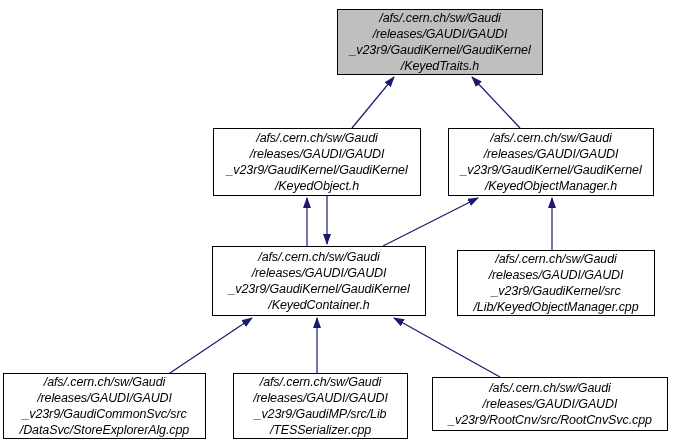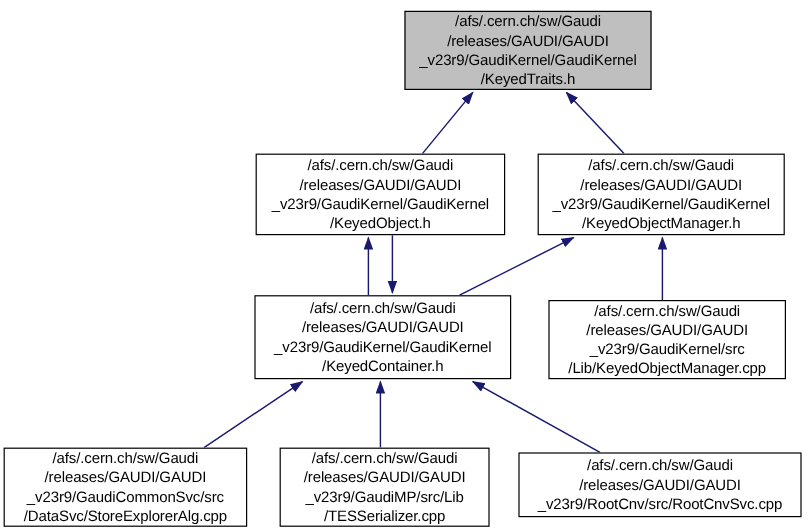--- a/index.html
+++ b/index.html
@@ -31,20 +31,21 @@
     color: #000000;
     font-size: 12.5px;
     line-height: 16px;
     text-align: center;
     white-space: pre-line;
     display: flex;
     align-items: center;
     justify-content: center;
     cursor: pointer;
     letter-spacing: -0.1px;
+    font-style: italic;
   }
   .node.highlight {
     cursor: default;
   }
   svg line {
     stroke-width: 1.2px;
   }
 </style>
 </head>
 <body>

